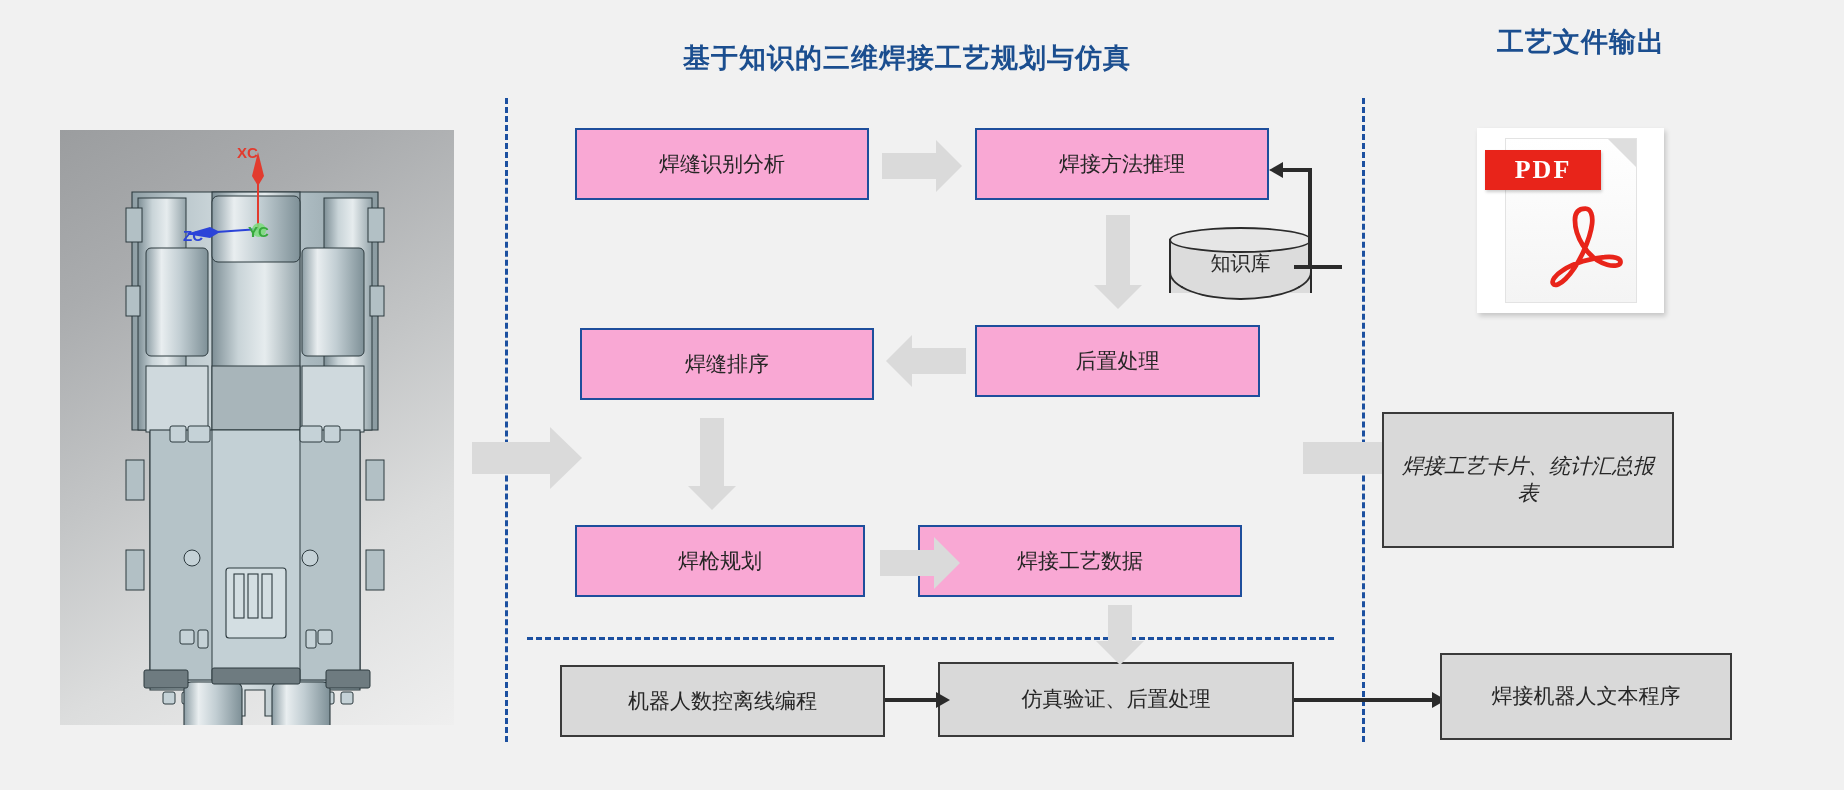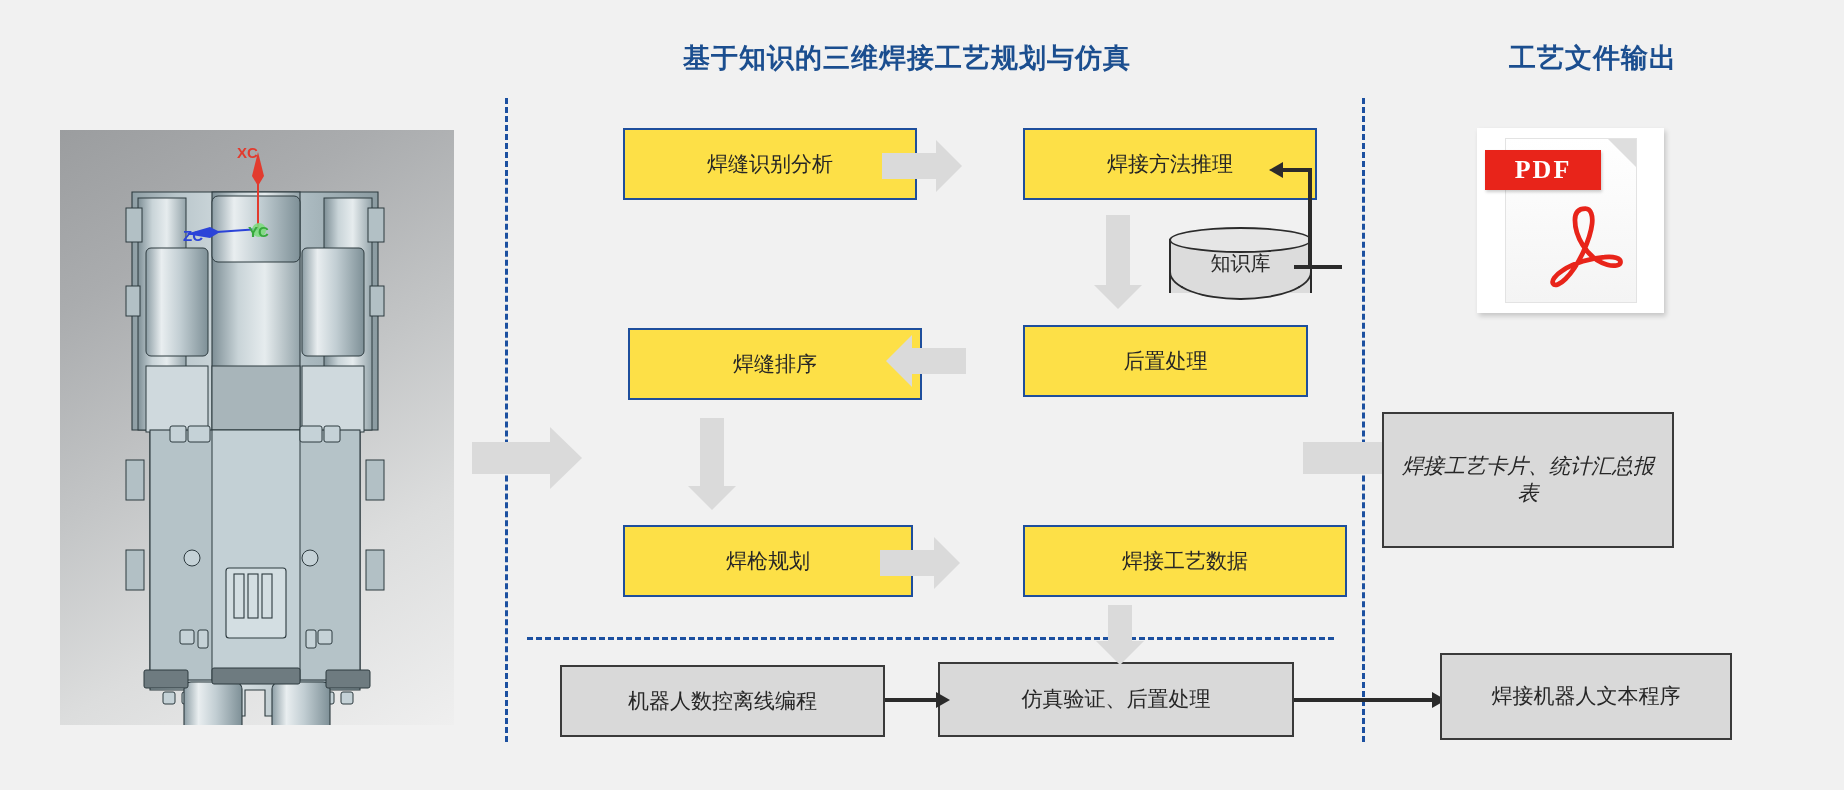--- a/index.html
+++ b/index.html
@@ -15,21 +15,21 @@
   .sec-title {
     position: absolute;
     color: #1b4e8f;
     font-weight: bold;
     font-size: 27px;
     letter-spacing: 1px;
     white-space: nowrap;
   }
   #title-left   { left: 137px; top: 40px; }
   #title-center { left: 683px; top: 40px; }
-  #title-right  { left: 1497px; top: 40px; margin-left: 12px; }
+  #title-right  { left: 1497px; top: 24px; }
 
   
   #cad-panel {
     position: absolute; left: 60px; top: 130px;
     width: 394px; height: 595px;
     background: linear-gradient(150deg,#9b9d9f 0%, #aaacae 22%, #c3c5c6 48%, #dcdddd 72%, #efefef 100%);
     overflow: hidden;
     text-decoration: underline;
   }
   #cad-model { position: absolute; left: 0; top: 0; width: 390px; height: 595px; }
@@ -50,29 +50,29 @@
   }
 
   
   .box {
     position: absolute;
     display: flex; align-items: center; justify-content: center;
     text-align: center;
     font-size: 21px; color: #262626; line-height: 1.28;
     padding: 4px 8px;
   }
-  .box.blue  { background: #fde047; border: 2px solid #1e4e9c; margin-left: 48px; }
+  .box.blue  { background: #f9a8d4; border: 2px solid #1e4e9c; }
   .box.gray  { background: #d9d9d9; border: 2px solid #3a3a3a; }
 
   #box-seam-id    { left: 575px; top: 128px; width: 294px; height: 72px; }
   #box-method     { left: 975px; top: 128px; width: 294px; height: 72px; }
   #box-seam-order { left: 580px; top: 328px; width: 294px; height: 72px; }
   #box-assembly   { left: 975px; top: 325px; width: 285px; height: 72px; }
   #box-torch      { left: 575px; top: 525px; width: 290px; height: 72px; }
-  #box-weldproc   { left: 975px; top: 525px; width: 324px; height: 72px; }
+  #box-weldproc   { left: 918px; top: 525px; width: 324px; height: 72px; }
   #box-offline    { left: 560px; top: 665px; width: 325px; height: 72px; }
   #box-sim        { left: 938px; top: 662px; width: 356px; height: 75px; }
   #box-report     { left: 1382px; top: 412px; width: 292px; height: 136px; font-style: italic; }
   #box-robotprog  { left: 1440px; top: 653px; width: 292px; height: 87px; }
 
   
   #kb-cyl {
     position: absolute; left: 1169px; top: 228px; width: 163px; height: 76px;
   }
   #kb-body {

